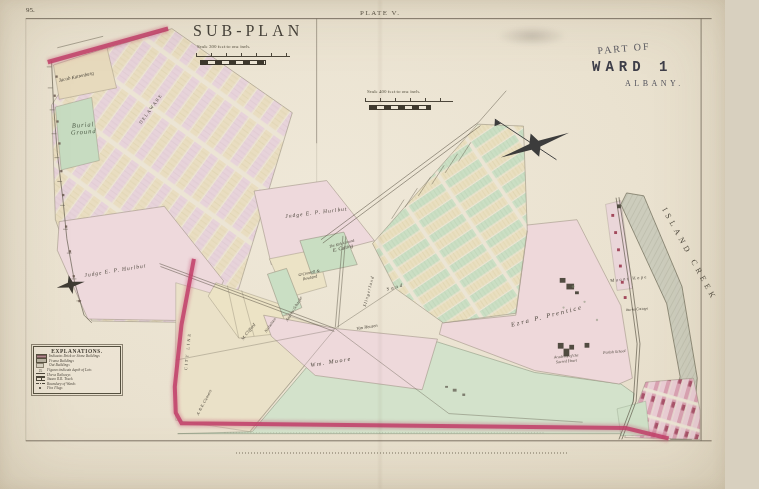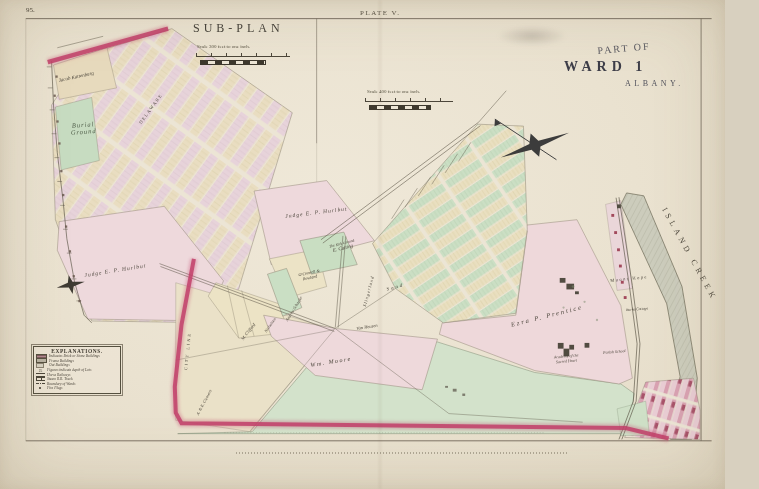--- a/index.html
+++ b/index.html
@@ -202,21 +202,21 @@
     </g>
   </svg>
 
   <div class="lbl caps" style="left:26px;top:6px;font-size:7px;">95.</div>
   <div class="lbl caps" style="left:731px;top:8px;font-size:10px;">94.</div>
   <div class="lbl caps" style="left:360px;top:9px;font-size:7px;letter-spacing:1.5px;color:#5a5548;">PLATE V.</div>
   <div class="fold"></div>
   <div class="ghost"></div>
   <div class="imprint"></div>
 
-  <div class="lbl caps" style="left:193px;top:22px;font-size:12px;letter-spacing:4px;color:#45413a;">SUB-PLAN</div>
+  <div class="lbl caps" style="left:193px;top:22px;font-size:16px;letter-spacing:4px;color:#45413a;">SUB-PLAN</div>
   <div class="lbl" style="left:197px;top:44px;font-size:5px;color:#55503f;">Scale 300 feet to one inch.</div>
   <div class="sbar" style="left:196px;top:53px;width:94px;">
     <div class="ticks"></div>
     <div class="band" style="width:64px;margin-left:4px;"></div>
   </div>
 
   <div class="lbl ital ctr" style="left:58px;top:78px;width:36px;font-size:5px;transform:rotate(-12deg);">Jacob Kattenburg</div>
   <div class="lbl ital ctr" style="left:68px;top:122px;width:30px;font-size:6.5px;letter-spacing:1px;color:#4e5c48;transform:rotate(-4deg);">Burial Ground</div>
   <div class="lbl caps" style="left:138px;top:122px;font-size:4.5px;letter-spacing:1.5px;transform:rotate(-54deg);">DELAWARE</div>
   <div class="lbl ital" style="left:84px;top:272px;font-size:5.5px;letter-spacing:1px;transform:rotate(-9deg);">Judge E. P. Hurlbut</div>
@@ -251,21 +251,21 @@
         <div class="lsw sw-ward"></div>
         <span>Boundary of Wards</span>
       </div>
     <div class="lrow">
         <div class="lsw sw-plug"></div>
         <span>Fire Plugs</span>
       </div>
   </div>
 
   <div class="lbl caps" style="left:597px;top:45px;font-size:10px;letter-spacing:2px;color:#4b4b55;transform:rotate(-5deg);opacity:.9;">PART OF</div>
-  <div class="lbl caps" style="left:564px;top:59px;font-size:14px;font-weight:bold;letter-spacing:5px;color:#3e3e49;">WARD 1</div>
+  <div class="lbl caps" style="left:592px;top:59px;font-size:14px;font-weight:bold;letter-spacing:5px;color:#3e3e49;font-family:Liberation Mono, monospace;">WARD 1</div>
   <div class="lbl caps" style="left:625px;top:79px;font-size:8px;letter-spacing:3.5px;color:#52525c;">ALBANY.</div>
   <div class="lbl" style="left:367px;top:89px;font-size:5px;color:#55503f;">Scale 400 feet to one inch.</div>
   <div class="sbar" style="left:365px;top:98px;width:88px;">
     <div class="ticks"></div>
     <div class="band" style="width:60px;margin-left:4px;"></div>
   </div>
 
   <div class="lbl ital" style="left:285px;top:213px;font-size:5.5px;letter-spacing:1px;transform:rotate(-7deg);">Judge E. P. Hurlbut</div>
   <div class="lbl ital ctr" style="left:320px;top:247px;width:44px;font-size:3.8px;transform:rotate(-14deg);">
     <div>The Kirk Ground</div>

